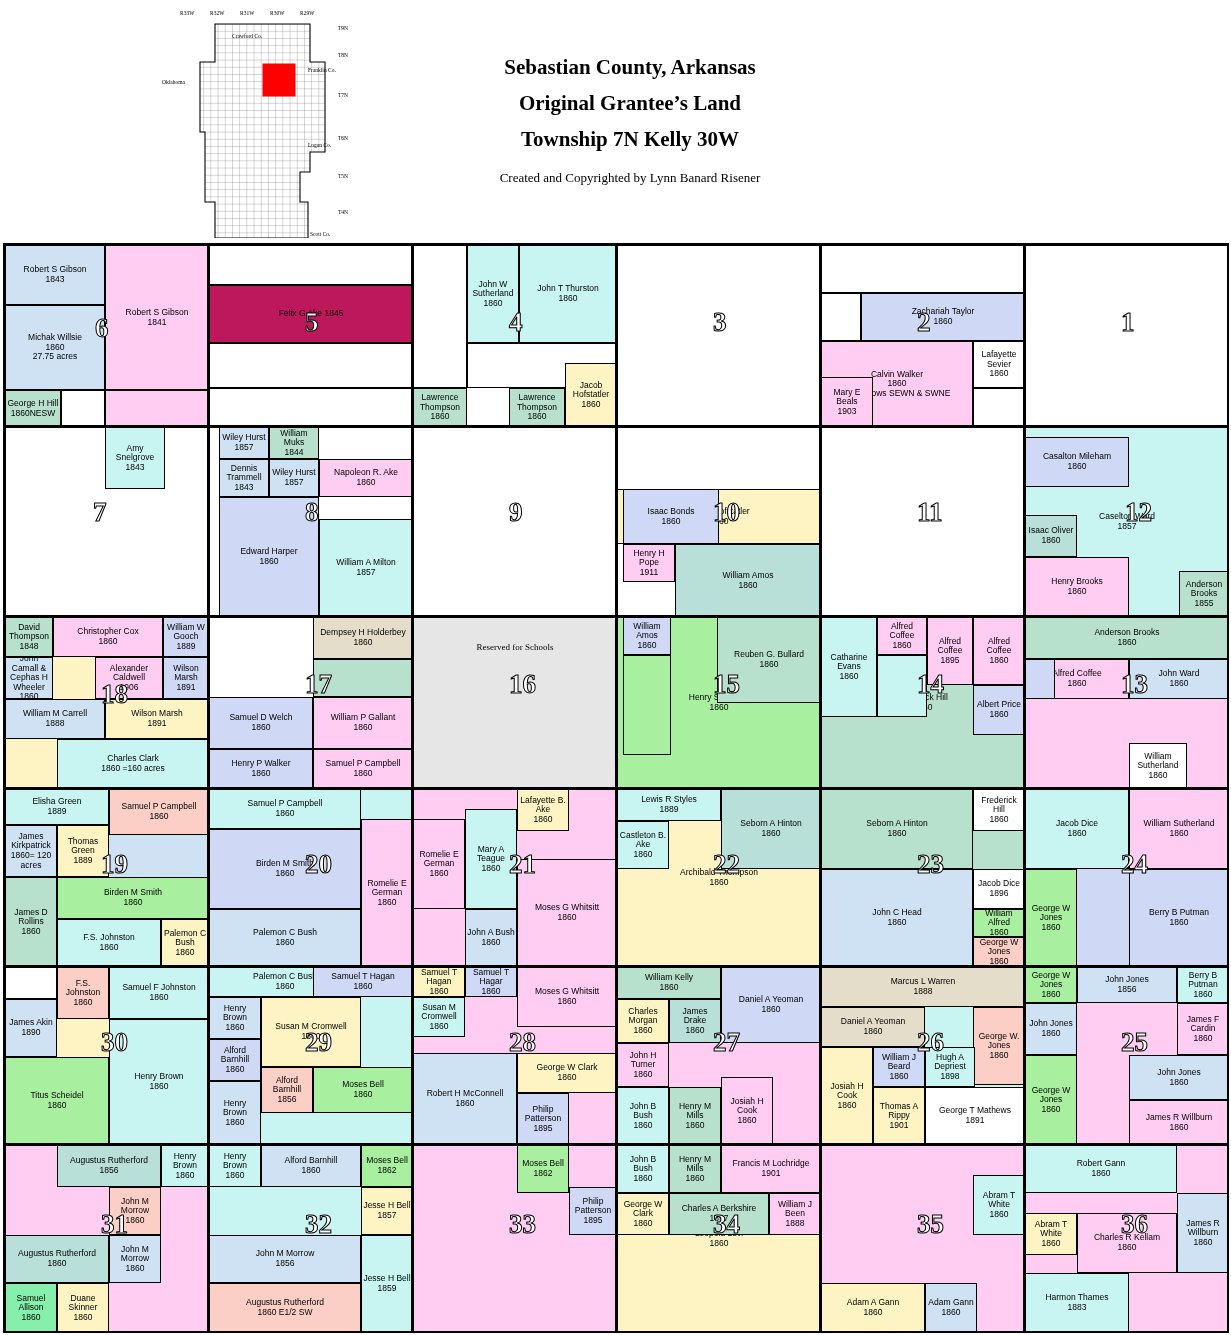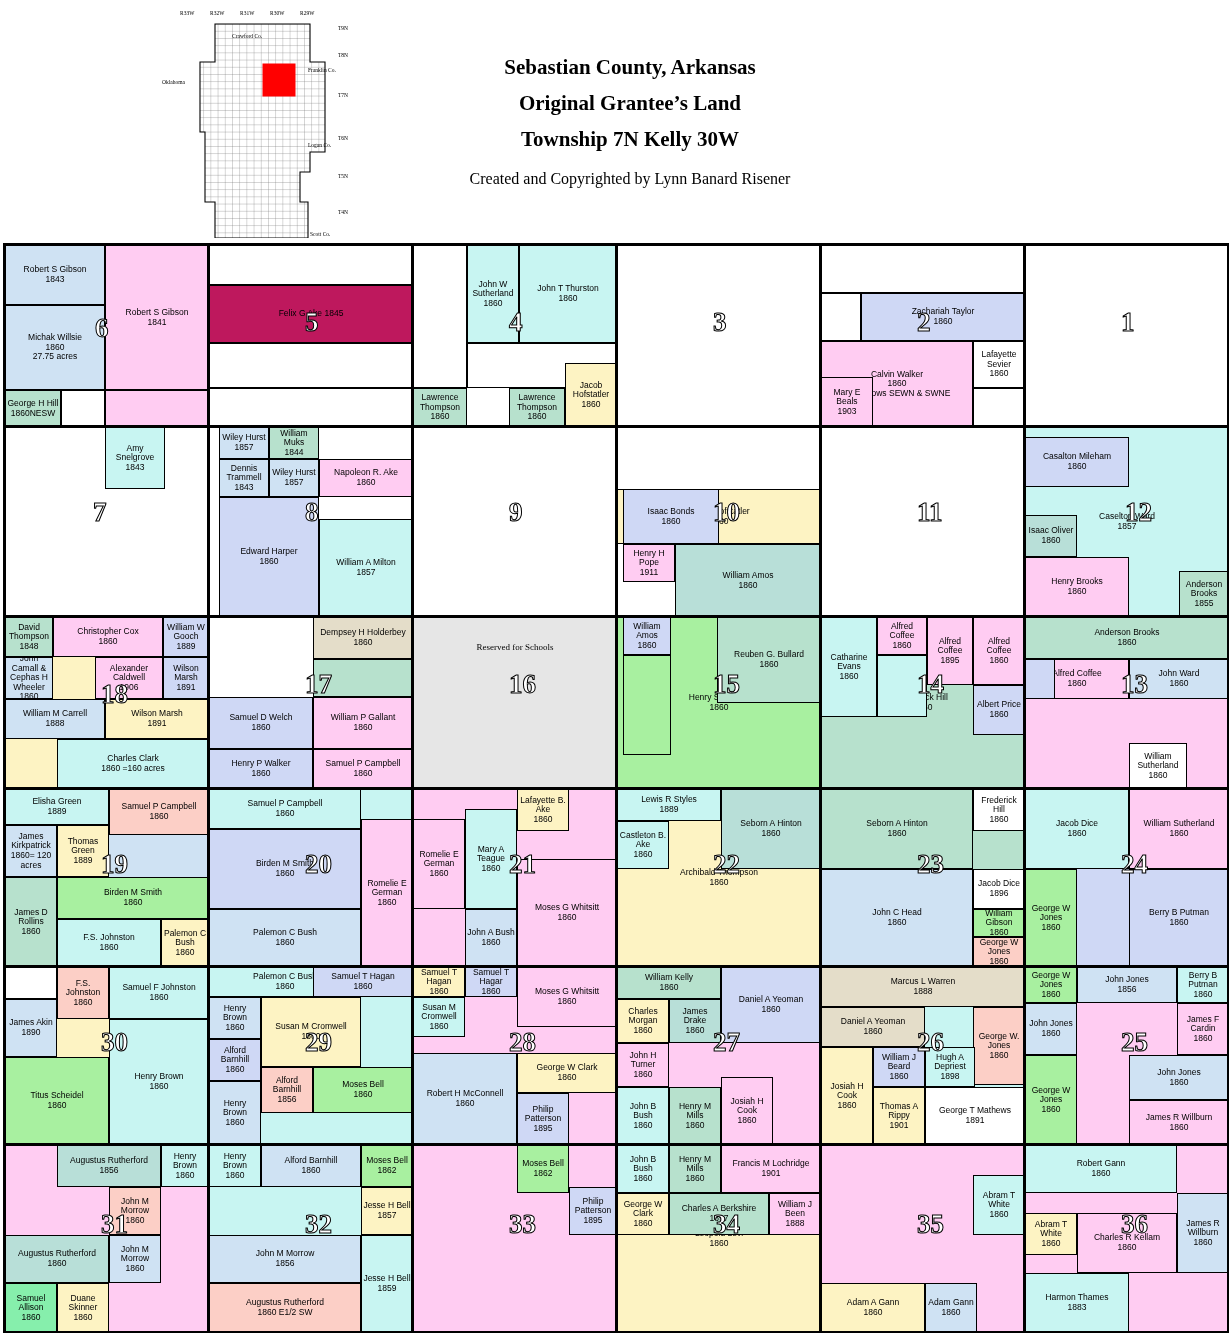--- a/index.html
+++ b/index.html
@@ -4,21 +4,21 @@
 <style>
   html,body{margin:0;padding:0;background:#ffffff;}
   body{width:1231px;height:1335px;font-family:"Liberation Sans",sans-serif;position:relative;overflow:hidden;}
 
   
   #header{position:absolute;left:0;top:0;width:1231px;height:240px;}
   #locator{position:absolute;left:160px;top:2px;width:215px;height:236px;}
   #locator svg{display:block;}
   #titleblock{position:absolute;left:420px;top:55px;width:420px;text-align:center;}
   #titleblock .t{font-family:"Liberation Serif",serif;font-weight:bold;font-size:21px;color:#000;margin-bottom:11px;}
-  #titleblock .credit{font-family:"Liberation Serif",serif;font-size:16px;margin-top:18px;}
+  #titleblock .credit{font-family:"Liberation Serif",serif;font-size:13px;margin-top:18px;}
 
   
   #plat{position:absolute;left:3px;top:243px;width:1226px;height:1090px;
         border:1px solid #000;box-sizing:border-box;}
   .sec{position:absolute;box-sizing:border-box;border:1px solid #000;overflow:hidden;}
   .parcel{position:absolute;box-sizing:border-box;border:1px solid #000;
           font-size:8.5px;line-height:1.12;text-align:center;color:#000;
           display:flex;flex-direction:column;align-items:center;justify-content:center;
           padding:1px;overflow:hidden;}
   .secnum{position:absolute;font-family:"Liberation Serif",serif;font-weight:bold;
@@ -529,21 +529,21 @@
       </div>
     <div class="parcel" style="left:0;top:80px;width:152px;height:98px;background:#cfe2f3;">
         <span class="nm">John C Head</span>
         <span class="nm">1860</span>
       </div>
     <div class="parcel" style="left:152px;top:80px;width:52px;height:40px;background:#ffffff;">
         <span class="nm">Jacob Dice</span>
         <span class="nm">1896</span>
       </div>
     <div class="parcel" style="left:152px;top:120px;width:52px;height:28px;background:#a8f0a0;">
-        <span class="nm">William Gibson</span>
+        <span class="nm">William Alfred</span>
         <span class="nm">1860</span>
       </div>
     <div class="parcel" style="left:152px;top:148px;width:52px;height:30px;background:#fccfc6;">
         <span class="nm">George W Jones</span>
         <span class="nm">1860</span>
       </div>
     <div class="secnum" style="left:96px;top:60px;">23</div>
   </div>
 
   <div class="sec" style="left:1020px;top:544px;width:204px;height:178px;">

